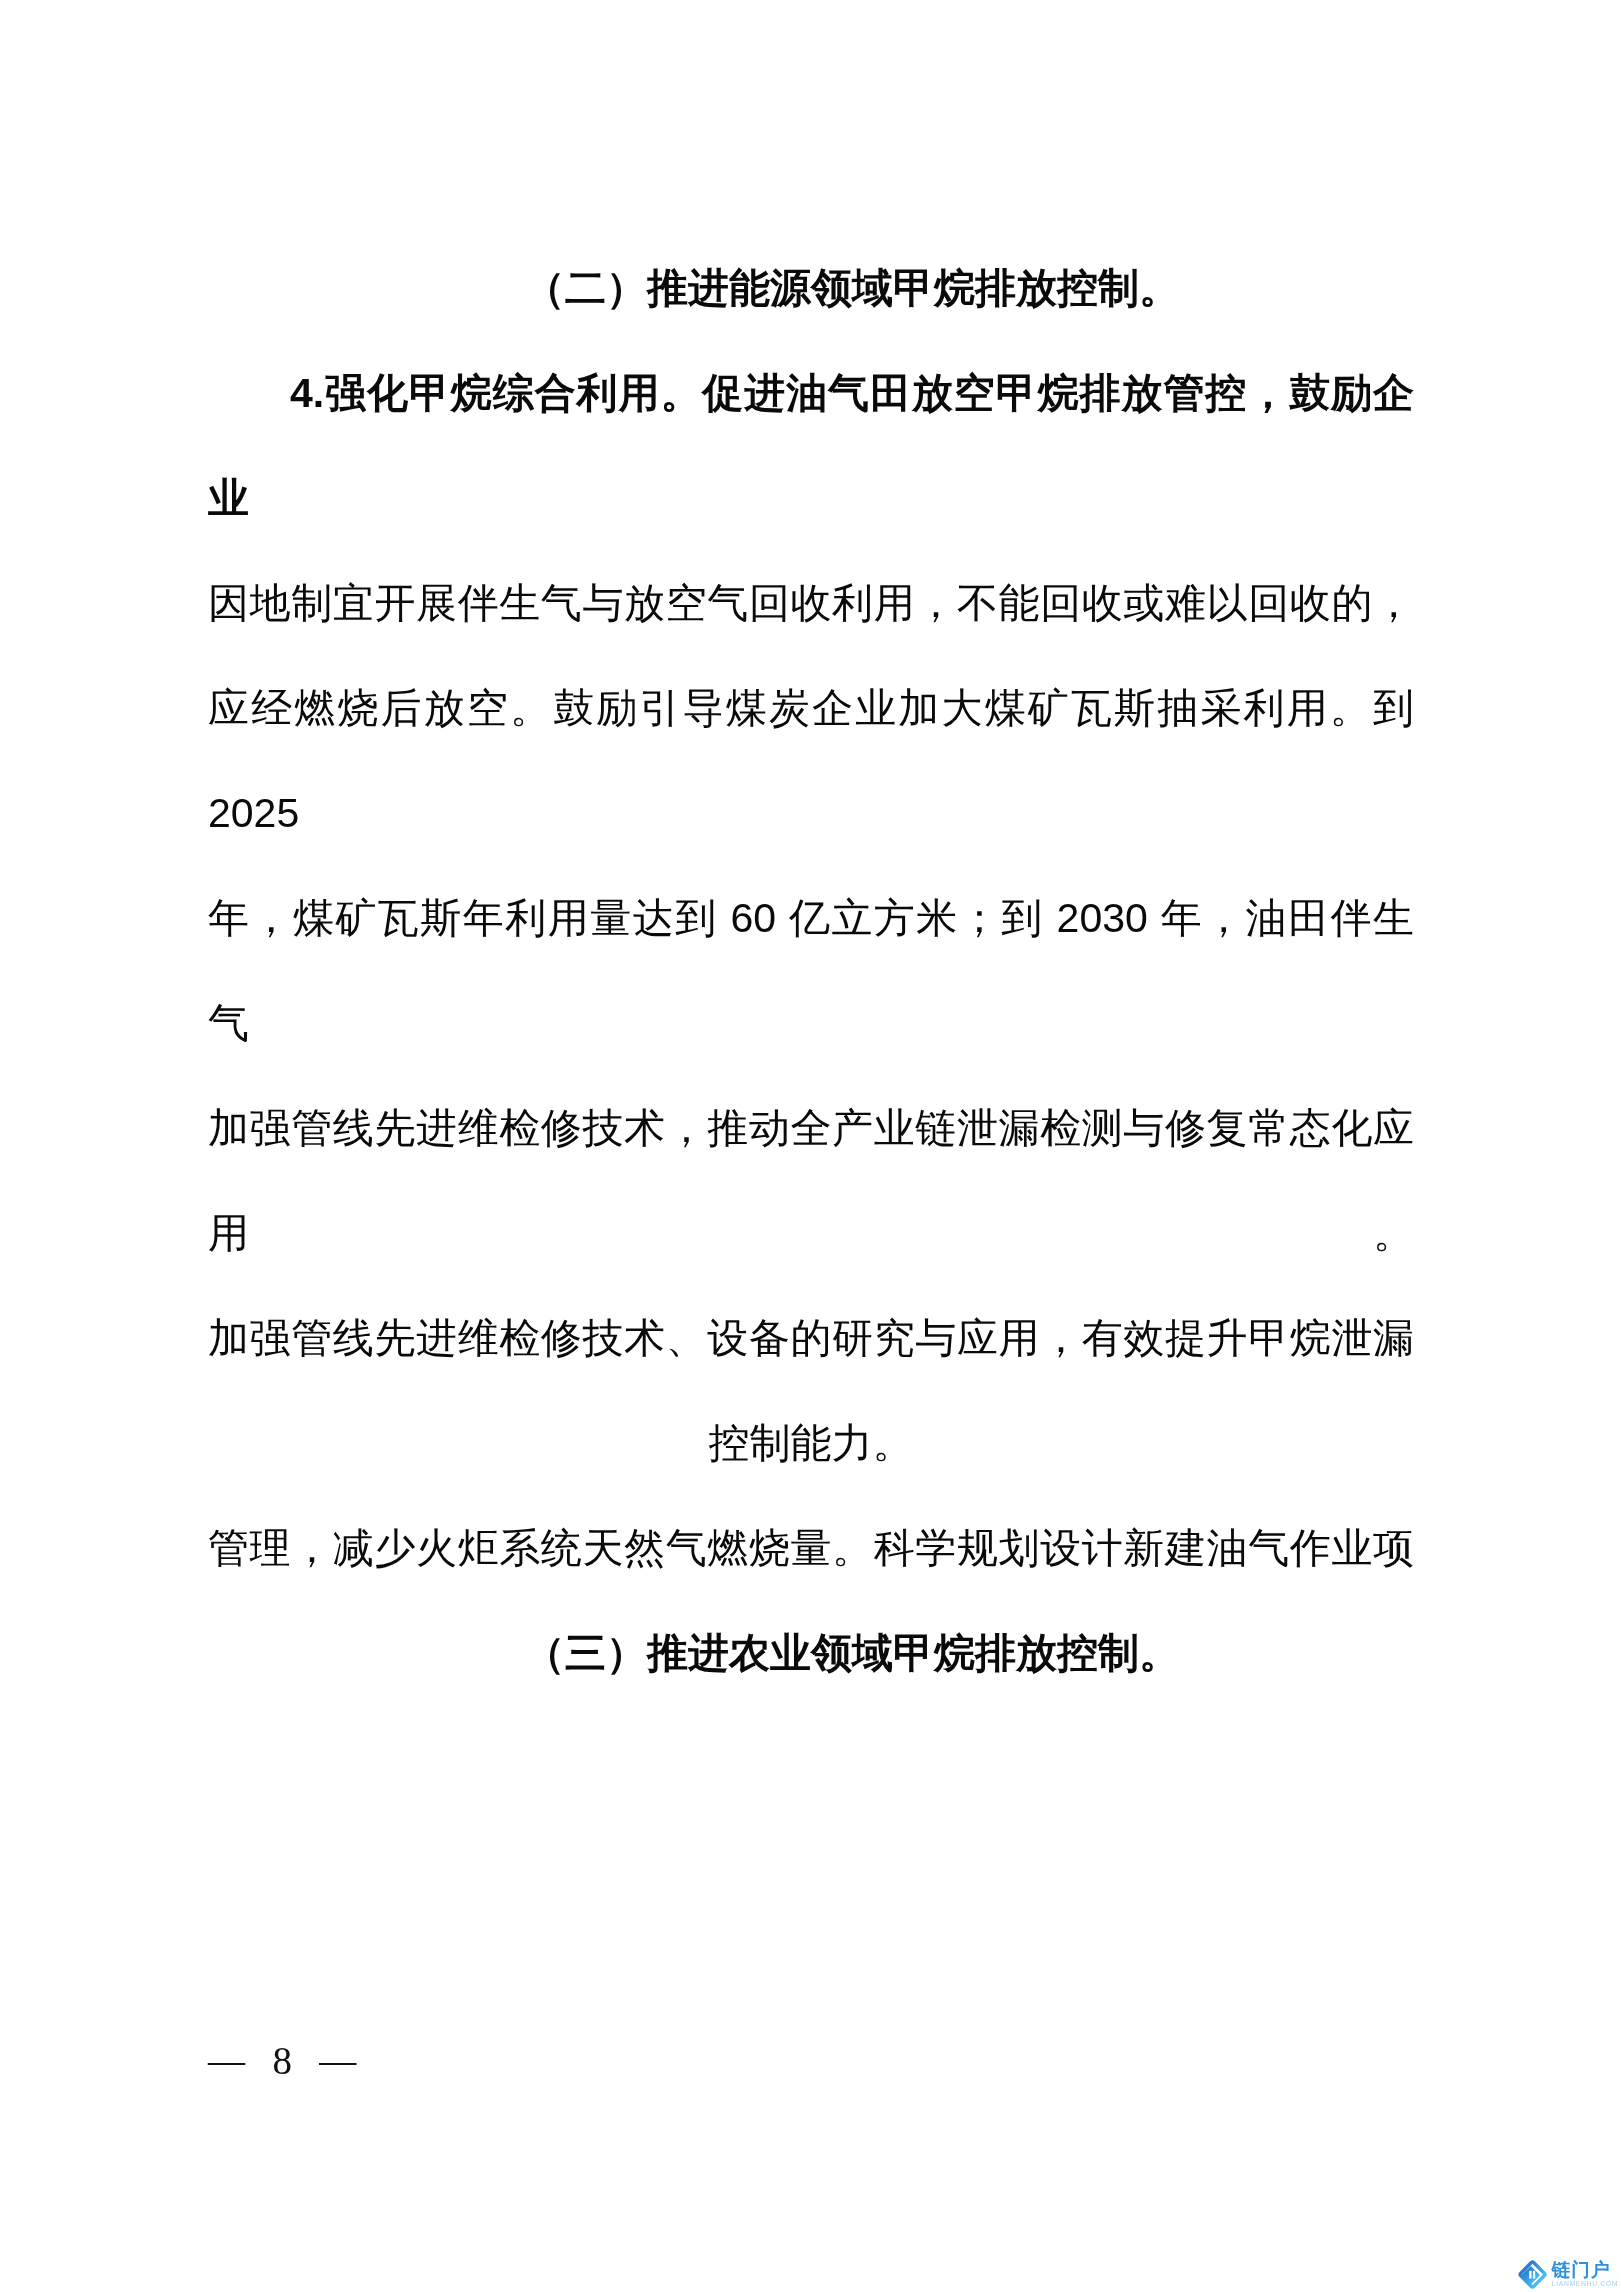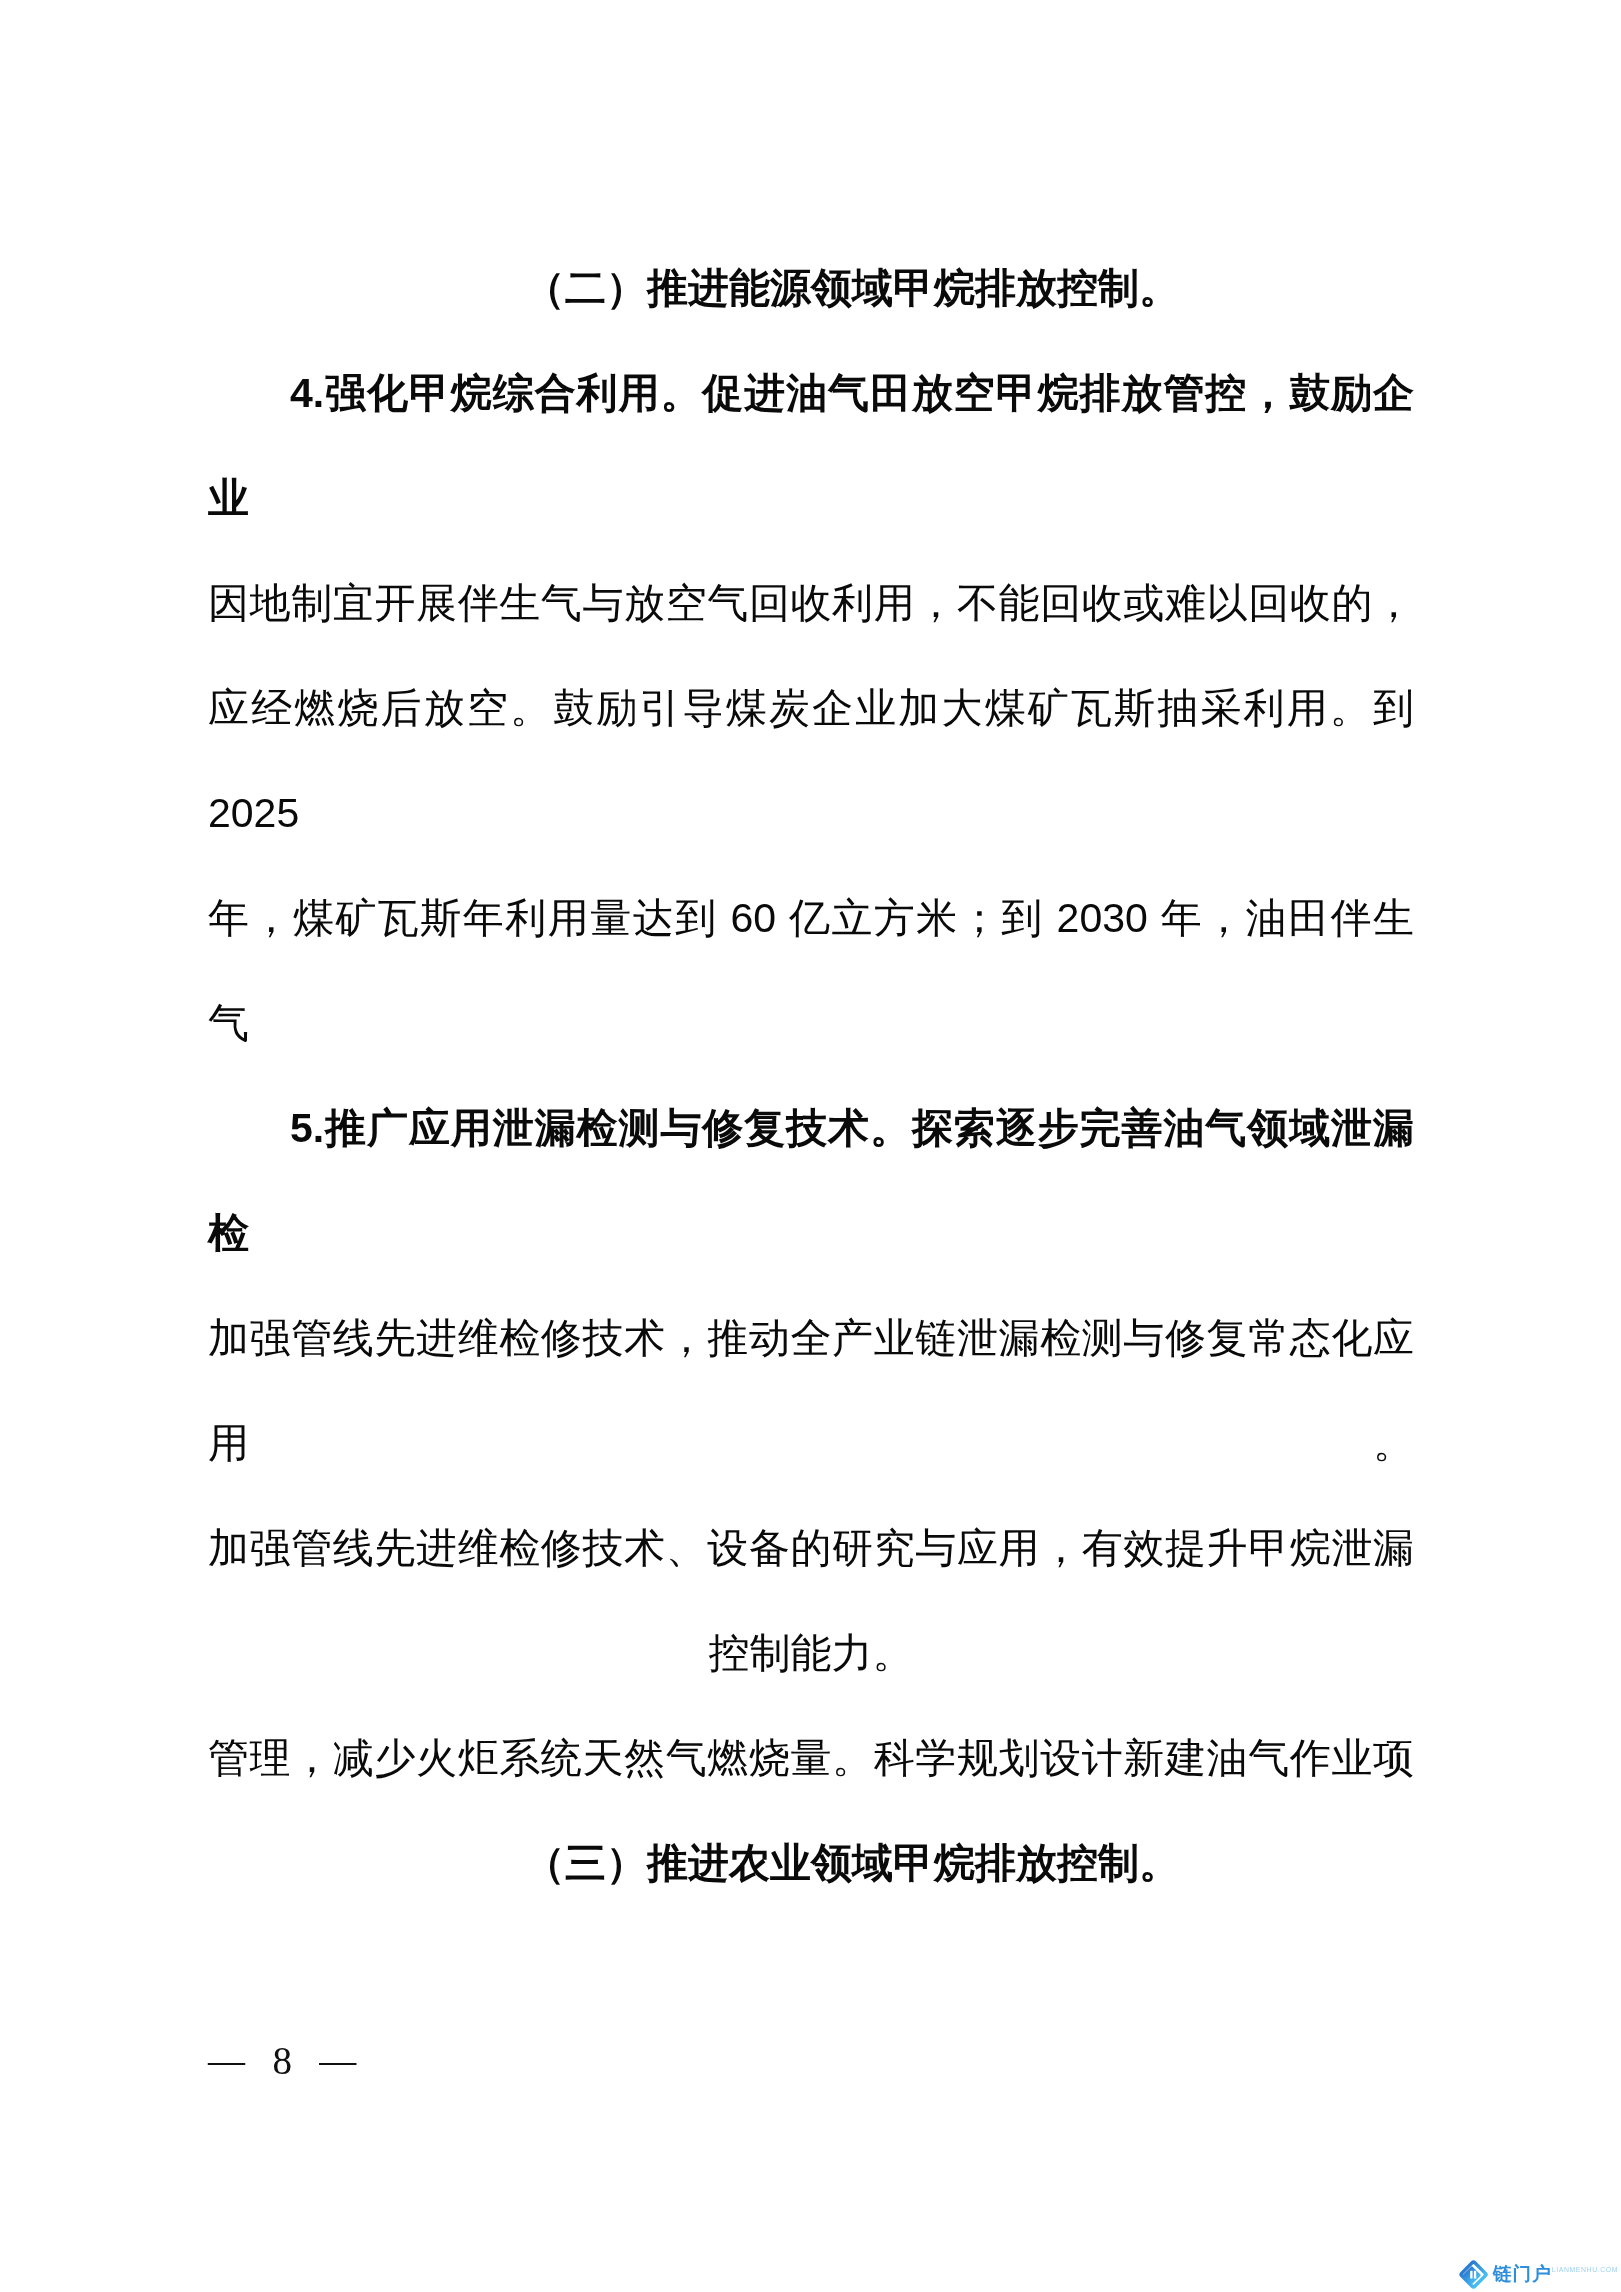--- a/index.html
+++ b/index.html
@@ -47,21 +47,21 @@
   .footer .dash { letter-spacing: 0; }
   .footer .num { font-size: 39px; }
   .watermark {
     position: absolute;
     right: 2.9px;
     bottom: 2px;
     display: flex;
     align-items: center;
     gap: 2.9px;
   }
-  .wm-text { display: flex; line-height: 1; }
+  .wm-text { display: flex; flex-direction: column; line-height: 1; }
   .wm-name {
     font-size: 18.6px;
     font-weight: 700;
     color: #2f8fdc;
     letter-spacing: 1px;
   }
   .wm-domain {
     margin-top: 2px;
     font-size: 6.9px;
     color: #9ed1f2;
@@ -72,21 +72,20 @@
 <body>
 
 <div class="page">
 
   <div class="content">
     <div class="line heading indent">（二）推进能源领域甲烷排放控制。</div>
     <div class="line indent just">4.强化甲烷综合利用。促进油气田放空甲烷排放管控，鼓励企业</div>
     <div class="line just">因地制宜开展伴生气与放空气回收利用，不能回收或难以回收的，</div>
     <div class="line just">应经燃烧后放空。鼓励引导煤炭企业加大煤矿瓦斯抽采利用。到 2025</div>
     <div class="line just">年，煤矿瓦斯年利用量达到 60 亿立方米；到 2030 年，油田伴生气</div>
-    <div class="line indent just">5.推广应用泄漏检测与修复技术。探索逐步完善油气领域泄漏检</div>
     <div class="line just">加强管线先进维检修技术，推动全产业链泄漏检测与修复常态化应用。</div>
     <div class="line just">加强管线先进维检修技术、设备的研究与应用，有效提升甲烷泄漏</div>
     <div class="line">控制能力。</div>
     <div class="line just">管理，减少火炬系统天然气燃烧量。科学规划设计新建油气作业项</div>
     <div class="line heading indent">（三）推进农业领域甲烷排放控制。</div>
 
   </div>
 
   <div class="footer">
     <span class="dash">—</span>

